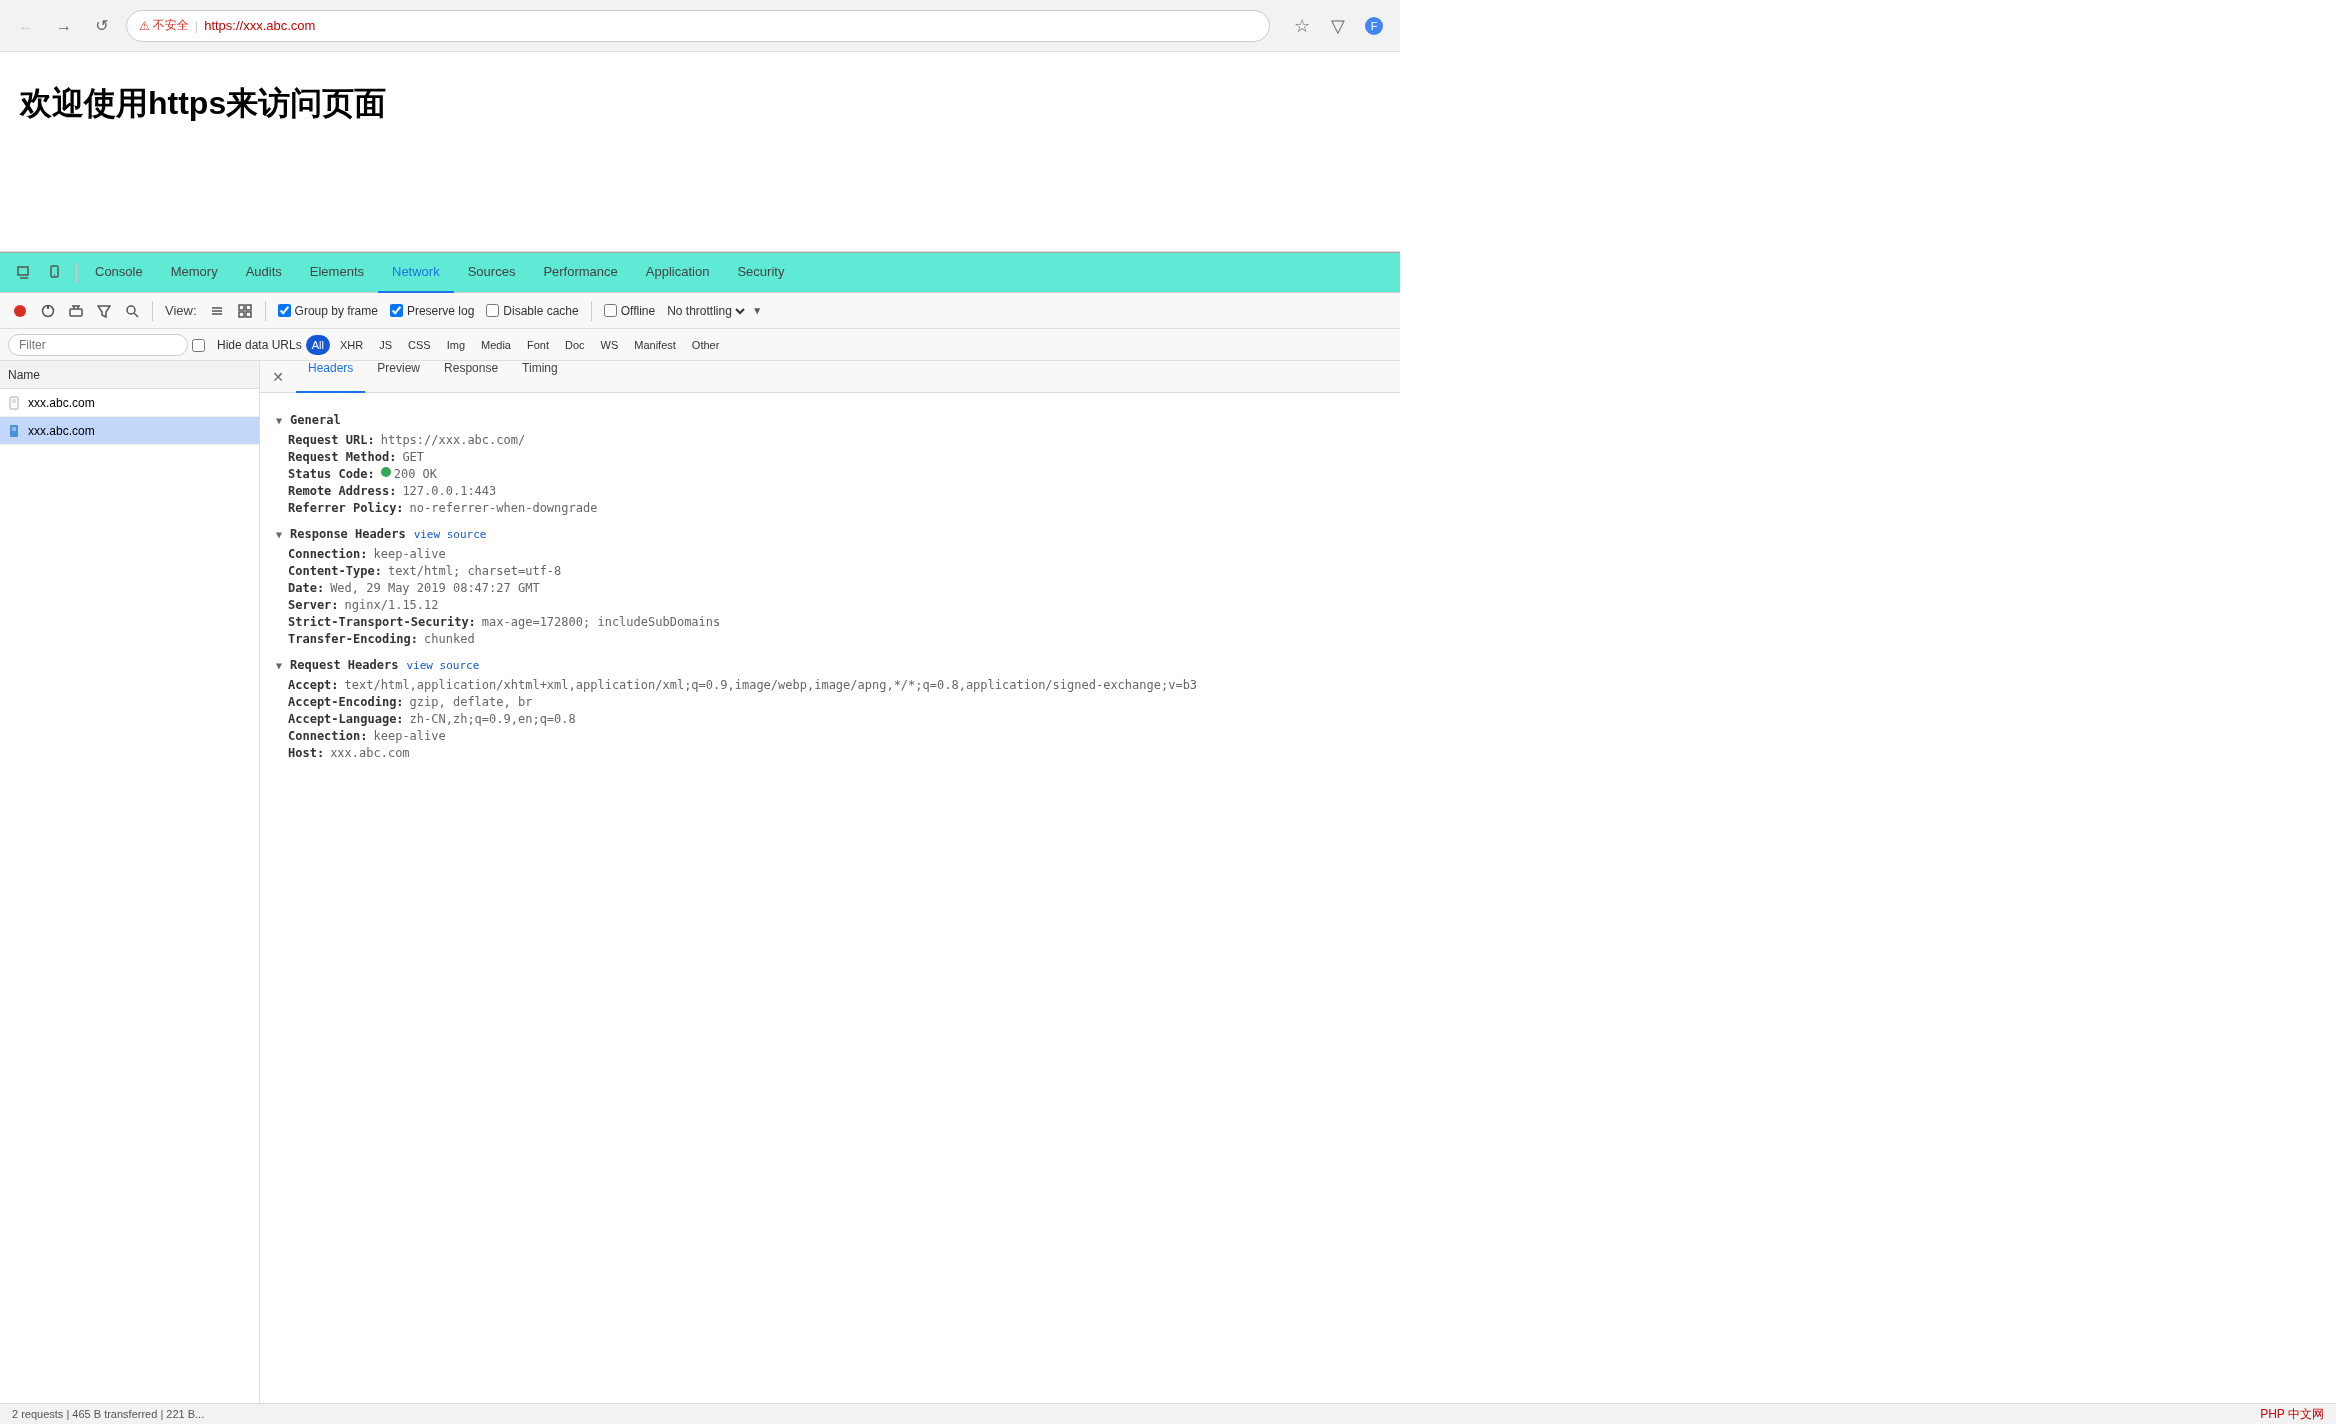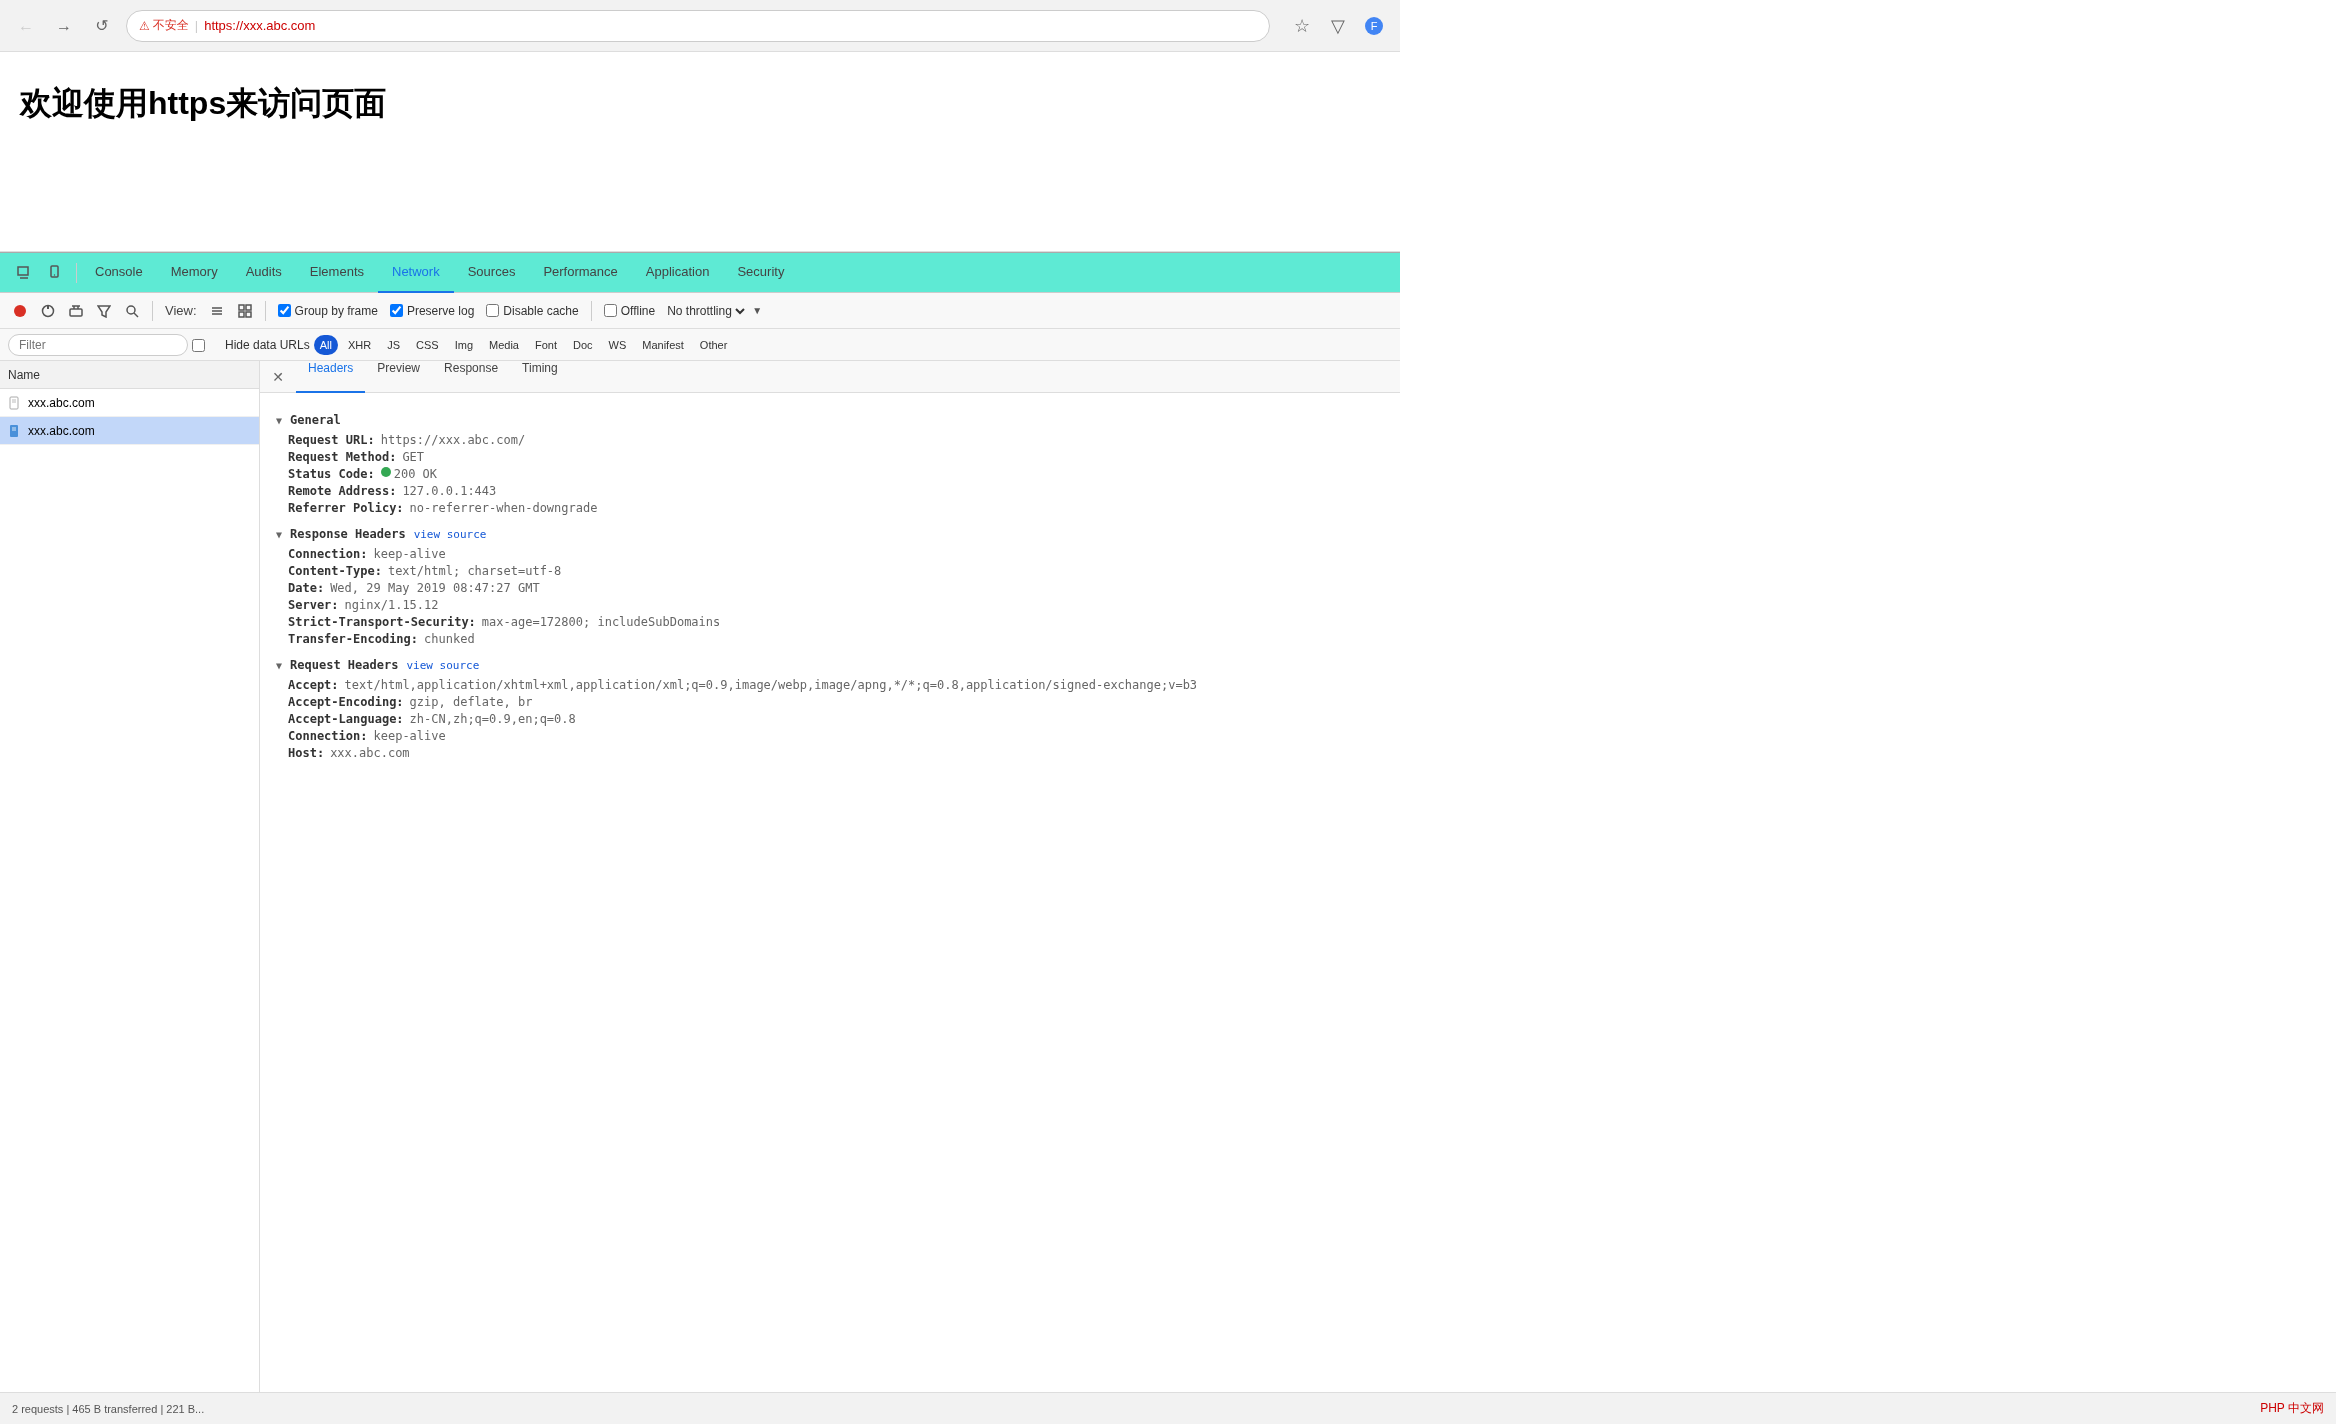--- a/index.html
+++ b/index.html
@@ -135,21 +135,21 @@
     .filter-bar {
       display: flex;
       align-items: center;
       padding: 4px 8px;
       background: #f8f8f8;
       border-bottom: 1px solid #ddd;
       gap: 4px;
       height: 32px;
     }
     .filter-checkbox-label {
-      display: flex; align-items: flex-end; gap: 20px;
+      display: flex; align-items: flex-end; gap: 12px;
       font-size: 12px; color: #333;
     }
     .filter-input {
       flex: 0 0 180px;
       height: 22px;
       border: 1px solid #ccc;
       border-radius: 11px;
       padding: 0 10px;
       font-size: 12px;
       background: #fff;
@@ -294,21 +294,21 @@
       border-radius: 50%;
       background: #34a853;
       margin-right: 3px;
     }
 
     
     .status-bar {
       display: flex;
       align-items: center;
       padding: 0 12px;
-      height: 32px;
+      height: 21px;
       background: #f2f2f2;
       border-top: 1px solid #ddd;
       font-size: 11px;
       color: #555;
       position: fixed;
       bottom: 0;
       left: 0;
       right: 0;
     }
     .status-bar-right {

